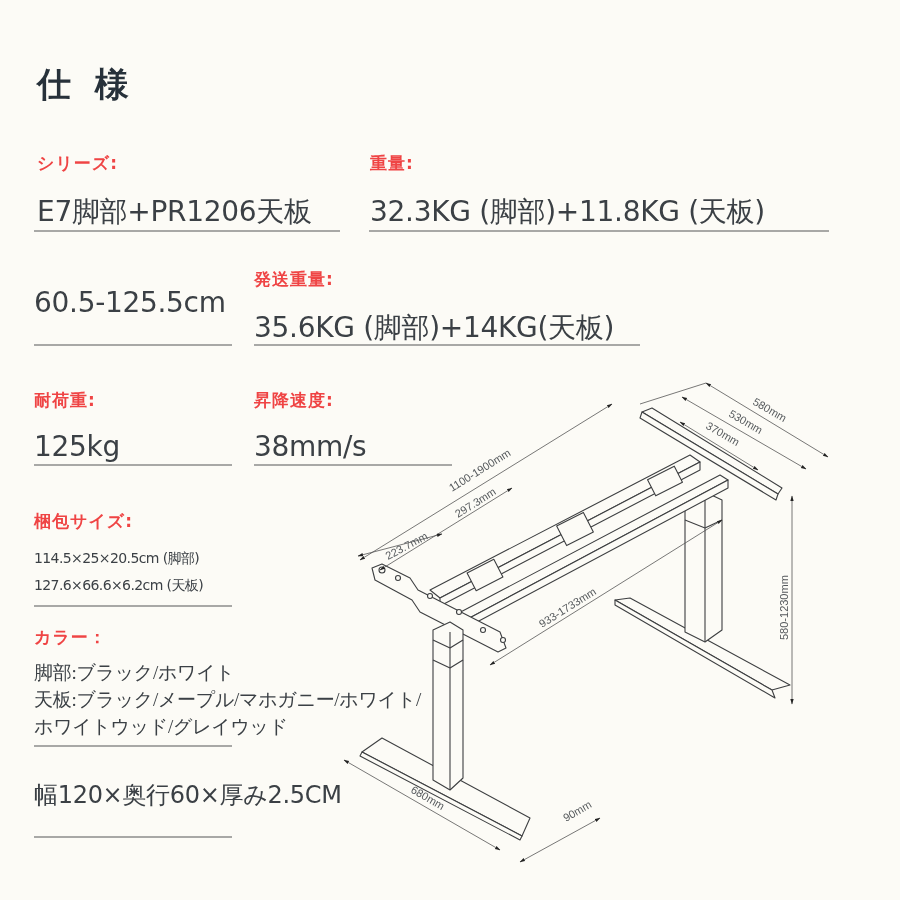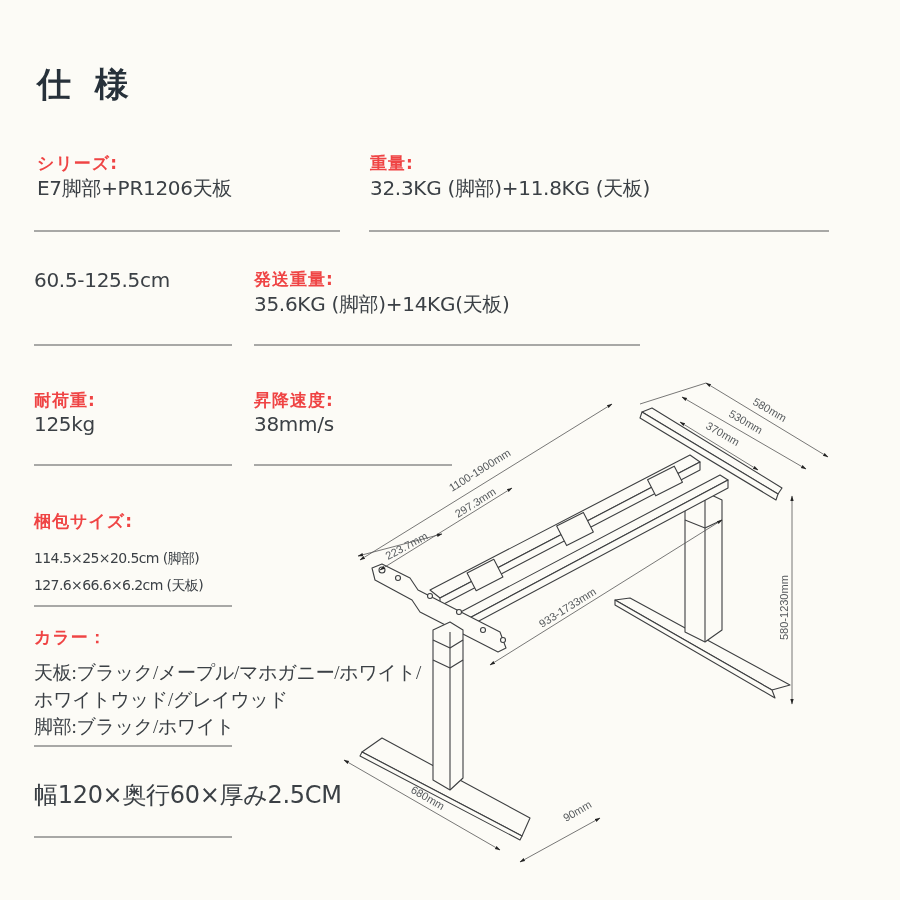--- a/index.html
+++ b/index.html
@@ -17,21 +17,22 @@
   }
   .spec {
     position: absolute;
   }
   .spec-label {
     font-size: 17px; font-weight: bold; color: #ef4444;
     letter-spacing: 1px;
     white-space: nowrap;
   }
   .spec-value {
-    font-size: 20px; color: #3b4045; white-space: nowrap;
+    font-size: 28px; color: #3b4045; white-space: nowrap;
+    margin-top: 18px;
     letter-spacing: -0.3px;
   }
   .spec-value.small {
     font-size: 14px; line-height: 27px; margin-top: 12px;
     letter-spacing: -0.6px;
   }
   .spec-value.multi {
     font-size: 19px; line-height: 27px; margin-top: 10px;
     white-space: normal;
   }
@@ -91,22 +92,22 @@
   <div class="spec-value small">
     <div>114.5×25×20.5cm (脚部)</div>
     <div>127.6×66.6×6.2cm (天板)</div>
   </div>
 </div>
 <div class="spec-rule" style="left:34px; top:605px; width:198px;"></div>
 
 <div class="spec" style="left:34px; top:626px; width:400px;font-family:Liberation Serif, serif;">
   <div class="spec-label">カラー：</div>
   <div class="spec-value multi">
+    <div>脚部:ブラック/ホワイト</div>
     <div>天板:ブラック/メープル/マホガニー/ホワイト/ホワイトウッド/グレイウッド</div>
-    <div>脚部:ブラック/ホワイト</div>
   </div>
 </div>
 <div class="spec-rule" style="left:34px; top:745px; width:198px;"></div>
 
 <div class="spec" style="left:34px; top:767px;">
   <div class="spec-value" style="font-size:24px; margin-top:12px;">幅120×奥行60×厚み2.5CM</div>
 </div>
 <div class="spec-rule" style="left:34px; top:836px; width:198px;"></div>
 
 <svg class="drawing" viewBox="340 370 520 530" xmlns="http://www.w3.org/2000/svg">

